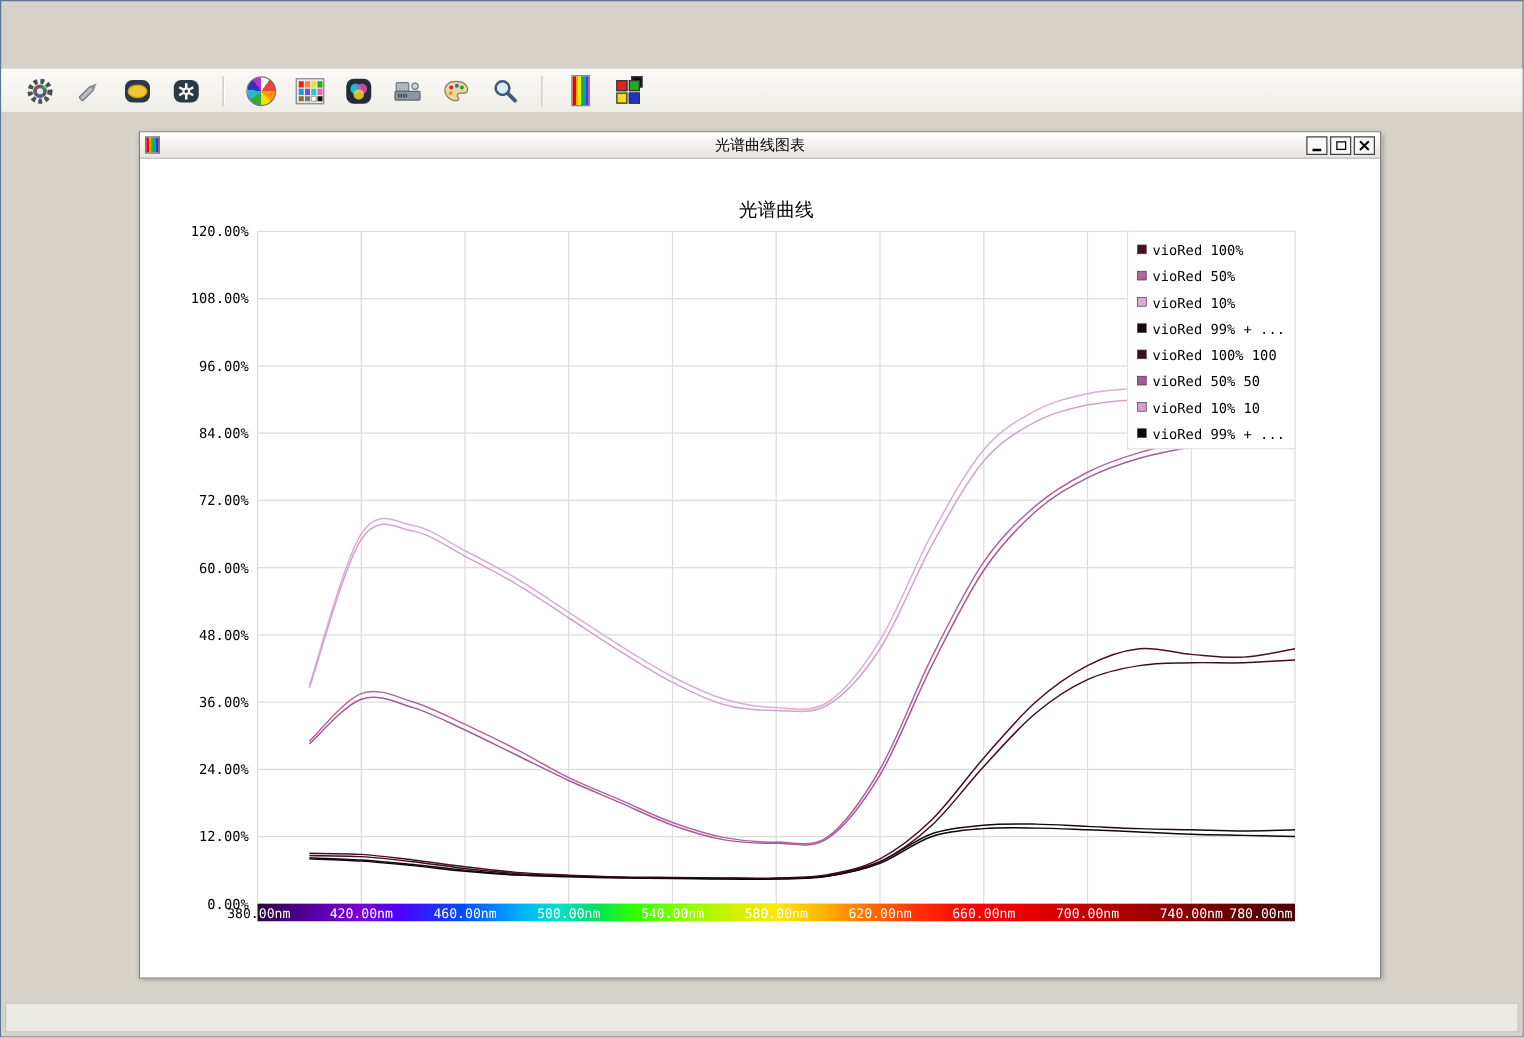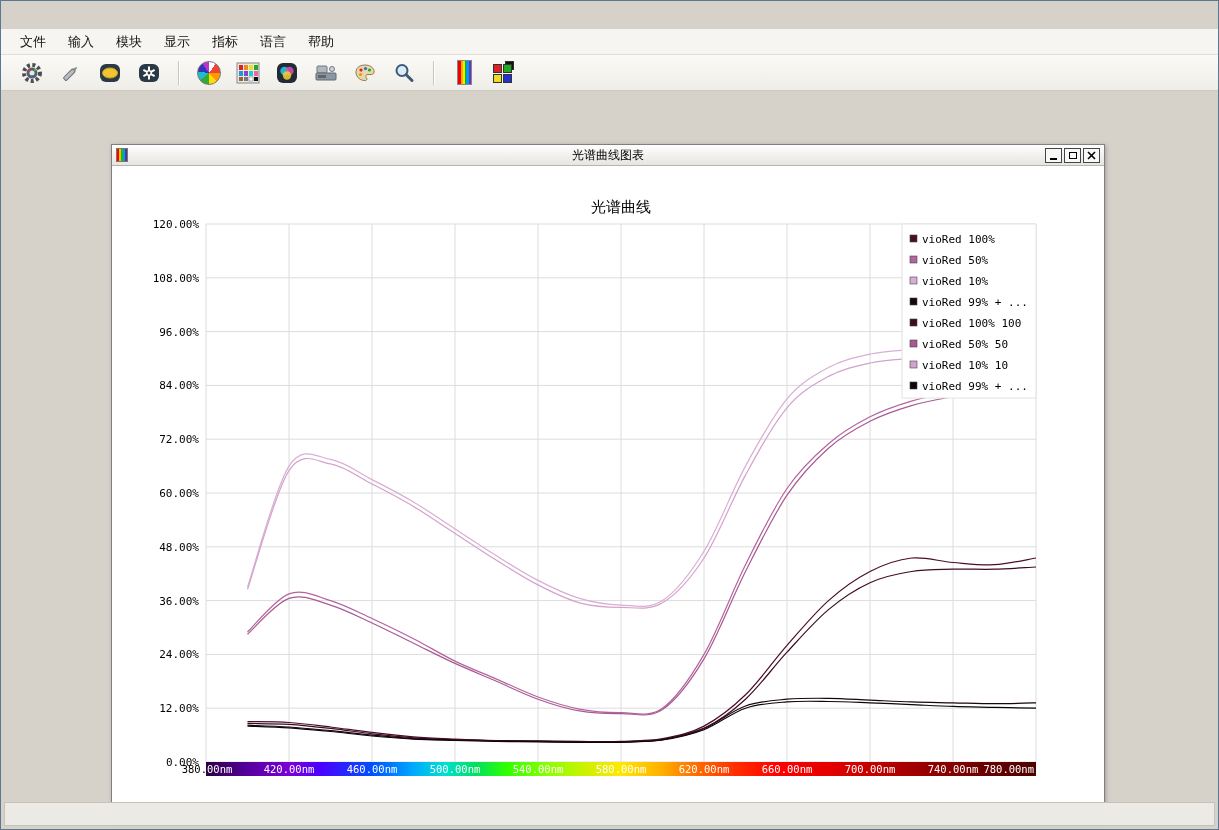--- a/index.html
+++ b/index.html
@@ -30,21 +30,21 @@
   .tool-btn{width:30px;height:28px;display:flex;align-items:center;justify-content:center;}
   .tb-sep{width:1px;height:24px;background:#c9c5bd;border-right:1px solid #ffffff;margin:0 5px;}
   .icon-wheel{width:22px;height:22px;border-radius:50%;border:1px solid #777;
     background:conic-gradient(#ffffff 0 10%,#e43 10% 25%,#f90 25% 38%,#fd0 38% 50%,#3a3 50% 64%,#2bc 64% 77%,#33b 77% 90%,#b3c 90% 100%);}
   .icon-rainbow{width:13px;height:23px;border:1px solid #888;
     background:linear-gradient(to right,#e00 0 20%,#fa0 20% 35%,#ee0 35% 50%,#0b0 50% 65%,#09e 65% 82%,#63b 82% 100%);}
   .icon-squares{width:23px;height:23px;position:relative;}
   .icon-squares .sq{position:absolute;width:9px;height:9px;border:1px solid #333;box-sizing:border-box;}
 
   
-  .client{position:absolute;top:90px;left:0;right:0;bottom:0;background:#d6d2ca;margin-top:39px;}
+  .client{position:absolute;top:90px;left:0;right:0;bottom:0;background:#d6d2ca;}
   .bottom-strip{position:absolute;left:3px;right:3px;bottom:3px;height:24px;background:#eceae5;border:1px solid #c6c2ba;box-sizing:border-box;}
 
   
   .child{position:absolute;left:110px;top:14px;width:994px;height:678px;background:#ffffff;
     border:1px solid #808080;box-shadow:1px 1px 4px rgba(0,0,0,.25);box-sizing:border-box;}
   .child-titlebar{height:21px;background:linear-gradient(#fefefe,#e7e5e0);border-bottom:1px solid #b8b5ae;
     display:flex;align-items:center;padding:0 4px;position:relative;box-sizing:border-box;}
   .child-icon{width:12px;height:14px;border:1px solid #777;box-sizing:border-box;
     background:linear-gradient(to right,#f00 0 20%,#fb0 20% 40%,#0c0 40% 60%,#09f 60% 80%,#539 80% 100%);}
   .child-title{position:absolute;left:0;right:0;text-align:center;font-size:12px;color:#000;}
@@ -54,29 +54,20 @@
   .c-max-g{display:block;width:8px;height:7px;border:1px solid #000;box-sizing:border-box;}
 
   #chart{position:absolute;left:0;top:21px;width:992px;height:655px;}
 </style>
 </head>
 <body>
 
 <div class="app">
 
 
-  <div class="menubar">
-    <span class="menu-item">文件</span>
-    <span class="menu-item">输入</span>
-    <span class="menu-item">模块</span>
-    <span class="menu-item">显示</span>
-    <span class="menu-item">指标</span>
-    <span class="menu-item">语言</span>
-    <span class="menu-item">帮助</span>
-  </div>
 
   <div class="toolbar">
     <div class="tool-btn">
       <svg width="24" height="24" viewBox="0 0 24 24">
         <circle cx="12" cy="12" r="8" fill="none" stroke="#4a4f55" stroke-width="4" stroke-dasharray="3 2.4"></circle>
         <circle cx="12" cy="12" r="5.5" fill="#5a6067"></circle>
         <circle cx="12" cy="12" r="2.5" fill="#e8e8e8"></circle>
         <circle cx="9" cy="9" r="1.2" fill="#e33"></circle>
           <circle cx="15" cy="9" r="1.2" fill="#3b3"></circle>
           <circle cx="12" cy="15.5" r="1.2" fill="#36c"></circle>

